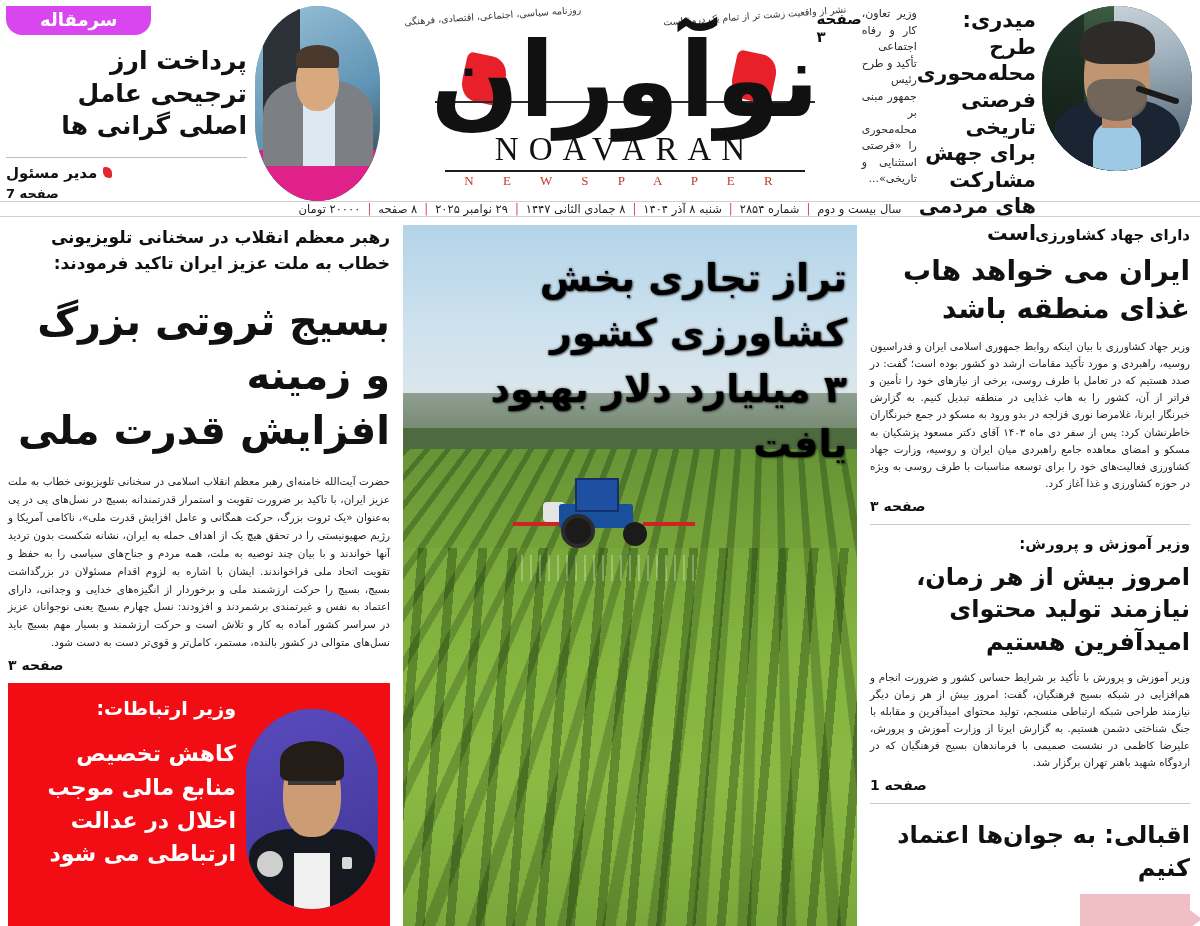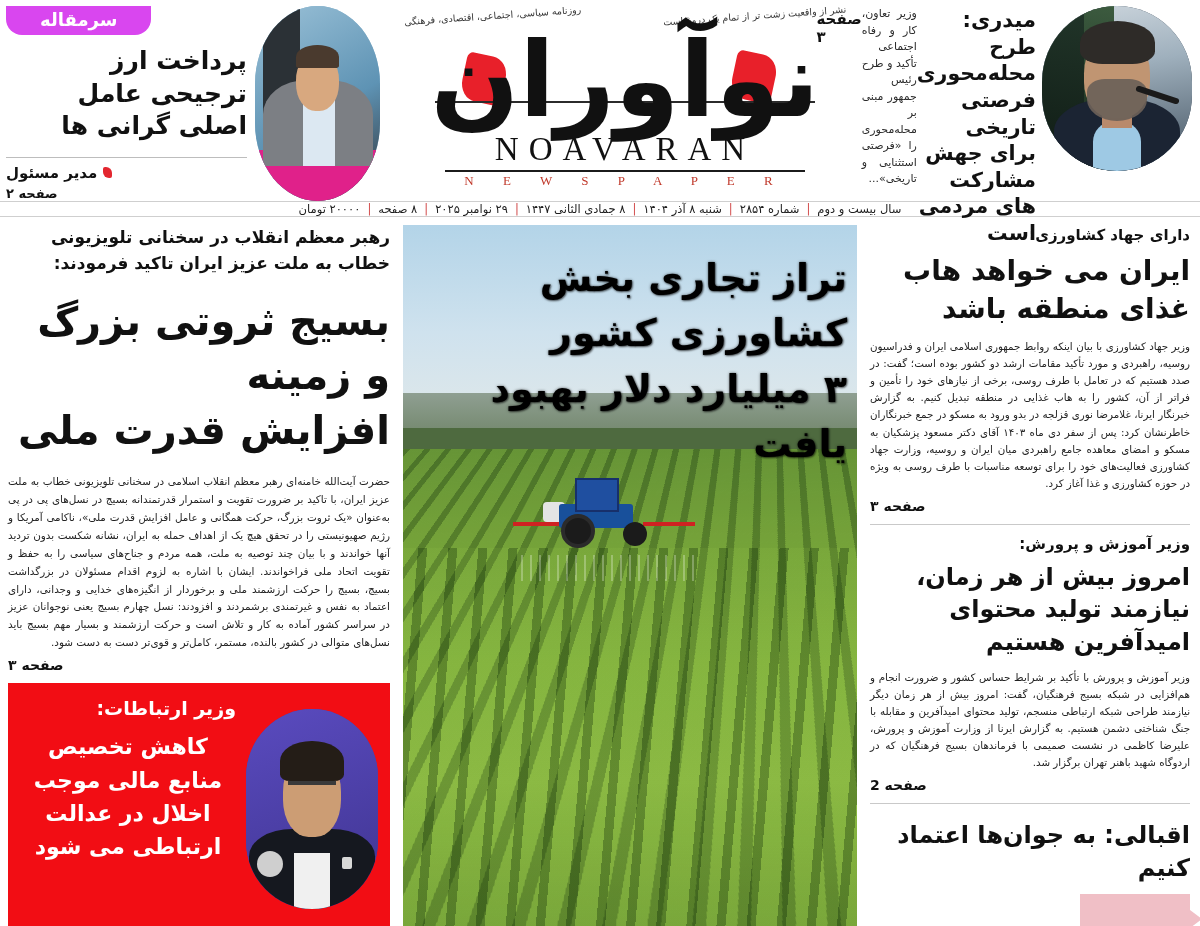--- a/index.html
+++ b/index.html
@@ -146,21 +146,21 @@
   .lead-kicker{font-size:17px;font-weight:bold;line-height:1.5;}
   .lead-title{font-size:40px;font-weight:bold;text-align:right;line-height:1.36;margin-top:18px;letter-spacing:-1px;}
   .lead-body{font-size:10.4px;line-height:1.72;text-align:justify;margin-top:16px;color:#232323;}
   .lead-pg{font-size:14px;font-weight:bold;text-align:left;margin-top:5px;}
   .redbox{
     margin-top:10px;background:#f20d14;flex:1;display:flex;flex-direction:row;
     padding:14px 12px;box-sizing:border-box;gap:10px;min-height:228px;
   }
   .redbox-text{flex:1;text-align:right;color:#fff;display:flex;flex-direction:column;}
   .redbox-kicker{font-size:19px;font-weight:bold;}
-  .redbox-title{font-size:22px;font-weight:bold;line-height:1.52;margin-top:11px;text-align:center;}
+  .redbox-title{font-size:22px;font-weight:bold;line-height:1.52;margin-top:18px;}
   .portrait3{width:132px;height:200px;flex:0 0 132px;border-radius:50% / 34%;overflow:hidden;position:relative;background:#4b3fa8;align-self:center;}
   .portrait3 .bg{position:absolute;inset:0;background:linear-gradient(160deg,#5a4bbf,#3f3490);}
   .portrait3 .suit{position:absolute;left:2%;bottom:0;width:96%;height:40%;background:#15181f;border-radius:34% 34% 0 0;}
   .portrait3 .shirt{position:absolute;left:36%;bottom:0;width:28%;height:28%;background:#f0f0f0;}
   .portrait3 .face{position:absolute;left:28%;top:22%;width:44%;height:42%;background:#cc9d74;border-radius:46% 46% 44% 44%;}
   .portrait3 .hair{position:absolute;left:26%;top:16%;width:48%;height:20%;background:#241d17;border-radius:50% 50% 16% 16%;}
   .portrait3 .glasses{position:absolute;left:32%;top:36%;width:36%;height:4px;background:#3a3a3a;}
   .portrait3 .pin{position:absolute;right:20%;bottom:20%;width:10px;height:12px;background:#d8d8d8;border-radius:2px;}
   .portrait3 .mic{position:absolute;left:8%;bottom:16%;width:26px;height:26px;background:#cfcfcf;border-radius:50%;}
 </style>
@@ -222,21 +222,21 @@
           <div class="hair"></div>
       </div>
       <div class="promo-right-text">
         <div class="badge-sarmaghale">سرمقاله</div>
         <h2>پرداخت ارز ترجیحی عامل اصلی گرانی ها</h2>
         <div class="promo-right-rule"></div>
         <div class="byline">
           <span class="sq"></span>
           <span>مدیر مسئول</span>
         </div>
-        <div class="pg">صفحه ۲</div>
+        <div class="pg">صفحه 7</div>
       </div>
     </div>
   </div>
 
   <div class="datebar">
     <span class="seg">سال بیست و دوم</span>
     <span class="sep">|</span>
     <span class="seg">شماره ۲۸۵۴</span>
     <span class="sep">|</span>
     <span class="seg">شنبه ۸ آذر ۱۴۰۴</span>
@@ -257,21 +257,21 @@
         <div class="art-kicker">دارای جهاد کشاورزی:</div>
         <div class="art-title">ایران می خواهد هاب غذای منطقه باشد</div>
         <div class="art-body">وزیر جهاد کشاورزی با بیان اینکه روابط جمهوری اسلامی ایران و فدراسیون روسیه، راهبردی و مورد تأکید مقامات ارشد دو کشور بوده است؛ گفت: در صدد هستیم که در تعامل با طرف روسی، برخی از نیازهای خود را تأمین و فراتر از آن، کشور را به هاب غذایی در منطقه تبدیل کنیم. به گزارش خبرنگار ایرنا، غلامرضا نوری قزلجه در بدو ورود به مسکو در جمع خبرنگاران خاطرنشان کرد: پس از سفر دی ماه ۱۴۰۳ آقای دکتر مسعود پزشکیان به مسکو و امضای معاهده جامع راهبردی میان ایران و روسیه، وزارت جهاد کشاورزی فعالیت‌های خود را برای توسعه مناسبات با طرف روسی به ویژه در حوزه کشاورزی و غذا آغاز کرد.</div>
         <div class="art-page">صفحه ۳</div>
       </div>
       <div class="hr-thin"></div>
       <div>
         <div class="art-kicker">وزیر آموزش و پرورش:</div>
         <div class="art-title sm">امروز بیش از هر زمان، نیازمند تولید محتوای امیدآفرین هستیم</div>
         <div class="art-body">وزیر آموزش و پرورش با تأکید بر شرایط حساس کشور و ضرورت انجام و هم‌افزایی در شبکه بسیج فرهنگیان، گفت: امروز بیش از هر زمان دیگر نیازمند طراحی شبکه ارتباطی منسجم، تولید محتوای امیدآفرین و مقابله با جنگ شناختی دشمن هستیم. به گزارش ایرنا از وزارت آموزش و پرورش، علیرضا کاظمی در نشست صمیمی با فرماندهان بسیج فرهنگیان که در اردوگاه شهید باهنر تهران برگزار شد.</div>
-        <div class="art-page">صفحه 2</div>
+        <div class="art-page">صفحه 1</div>
       </div>
       <div class="hr-thin"></div>
       <div>
         <div class="art-title sm">اقبالی: به جوان‌ها اعتماد کنیم</div>
         <div class="jar-badge">
           
           
         </div>
       </div>
     </div>

